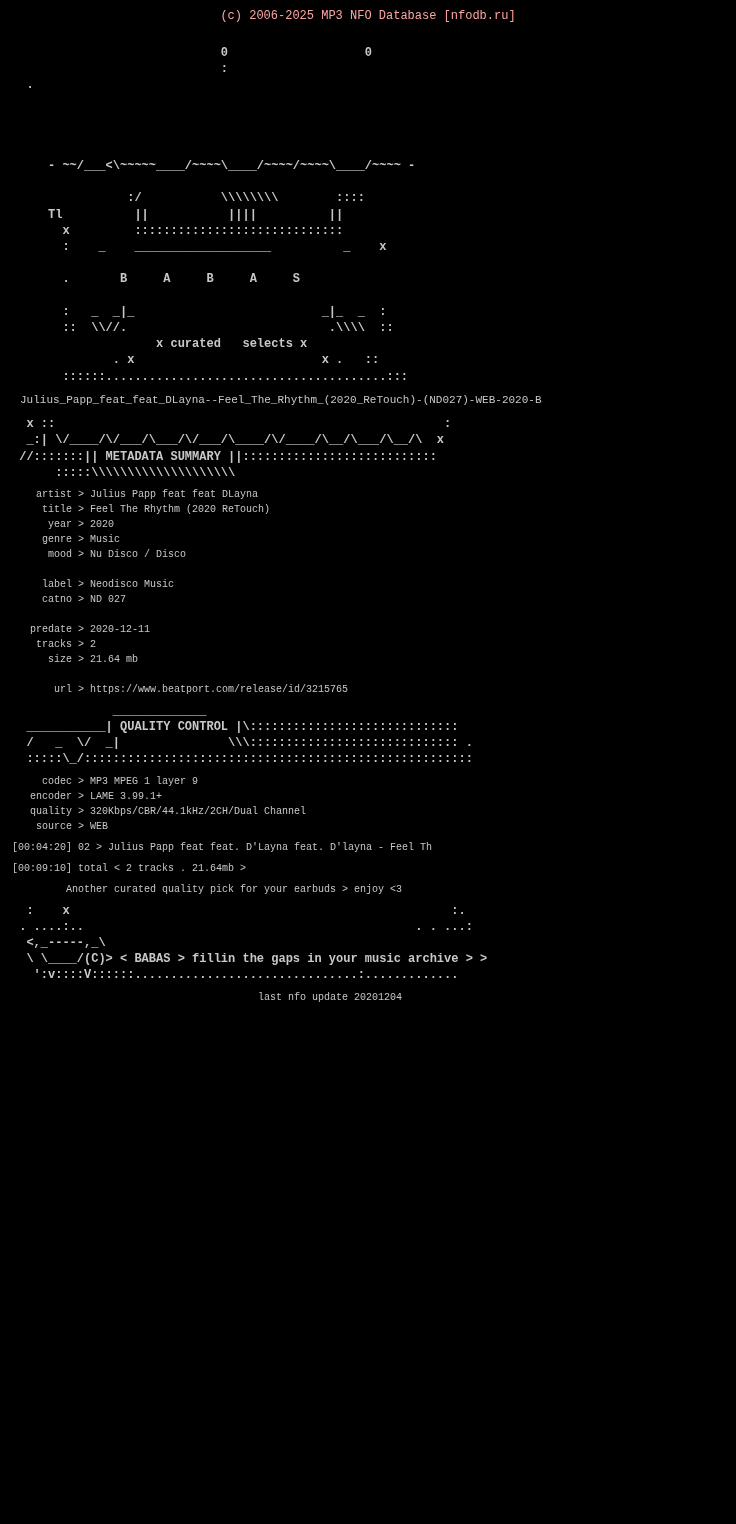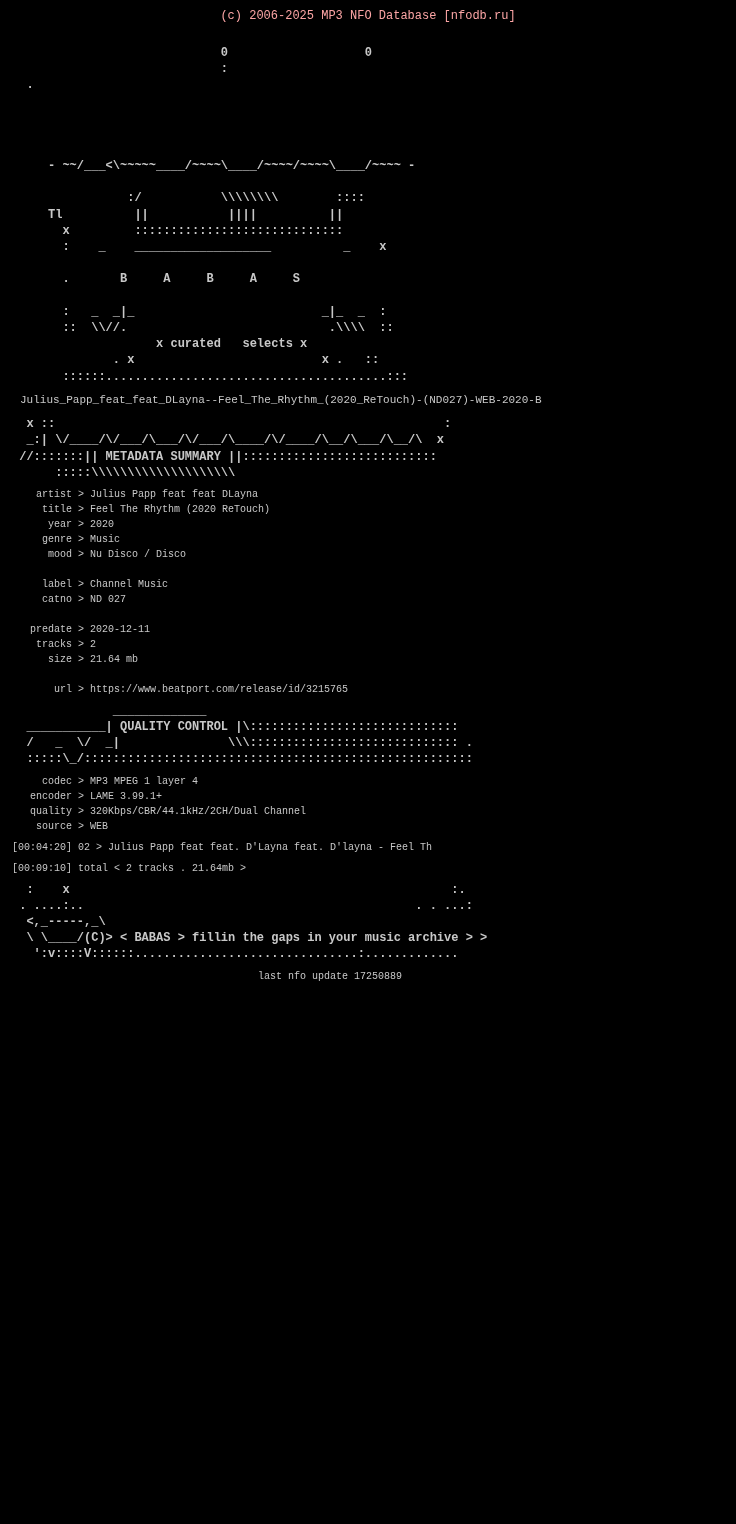--- a/index.html
+++ b/index.html
@@ -82,55 +82,59 @@
  //:::::::|| METADATA SUMMARY ||:::::::::::::::::::::::::::
       :::::\\\\\\\\\\\\\\\\\\\\</pre>
 
   <div>
     <pre class="metadata-section">    artist &gt; <span>Julius Papp feat feat DLayna</span>
      title &gt; <span>Feel The Rhythm (2020 ReTouch)</span>
       year &gt; <span>2020</span>
      genre &gt; <span>Music</span>
       mood &gt; <span>Nu Disco / Disco</span>
 
-     label &gt; <span>Channel Music</span>
+     label &gt; <span>Neodisco Music</span>
      catno &gt; <span>ND 027</span>
 
    predate &gt; <span>2020-12-11</span>
     tracks &gt; <span>2</span>
       size &gt; <span>21.64 mb</span>
 
        url &gt; <span>https://www.beatport.com/release/id/3215765</span>
 </pre>
   </div>
 
   <pre class="ascii-art">              _____________
   ___________| QUALITY CONTROL |\:::::::::::::::::::::::::::::
   /   _  \/  _|               \\\::::::::::::::::::::::::::::: .
   :::::\_/::::::::::::::::::::::::::::::::::::::::::::::::::::::
 </pre>
 
   <div>
-    <pre class="metadata-section">     codec &gt; <span>MP3 MPEG 1 layer 4</span>
+    <pre class="metadata-section">     codec &gt; <span>MP3 MPEG 1 layer 9</span>
    encoder &gt; <span>LAME 3.99.1+</span>
    quality &gt; <span>320Kbps/CBR/44.1kHz/2CH/Dual Channel</span>
     source &gt; <span>WEB</span>
 </pre>
   </div>
 
 
   <div>
     <pre class="metadata-section"><span>[00:04:20] 02 &gt; Julius Papp feat feat. D'Layna feat. D'layna - Feel Th</span></pre>
     <pre class="metadata-section"><span>[00:09:10] total &lt; 2 tracks . 21.64mb &gt;</span>
 </pre>
   </div>
 
 
+  <div>
+    <pre class="metadata-section">         <span>Another curated quality pick for your earbuds &gt; enjoy &lt;3</span>
+</pre>
+  </div>
 
   <pre class="ascii-art">  :    x                                                     :.
  . ....:..                                              . . ...:
   &lt;,_-----,_\
   \ \____/(C)&gt; &lt; BABAS &gt; fillin the gaps in your music archive &gt; &gt;
    ':v::::V::::::...............................:.............</pre>
 
-  <pre class="metadata-section">                                         <span>last nfo update 17250889</span></pre>
+  <pre class="metadata-section">                                         <span>last nfo update 20201204</span></pre>
 
 </div>
 
 </body></html>

